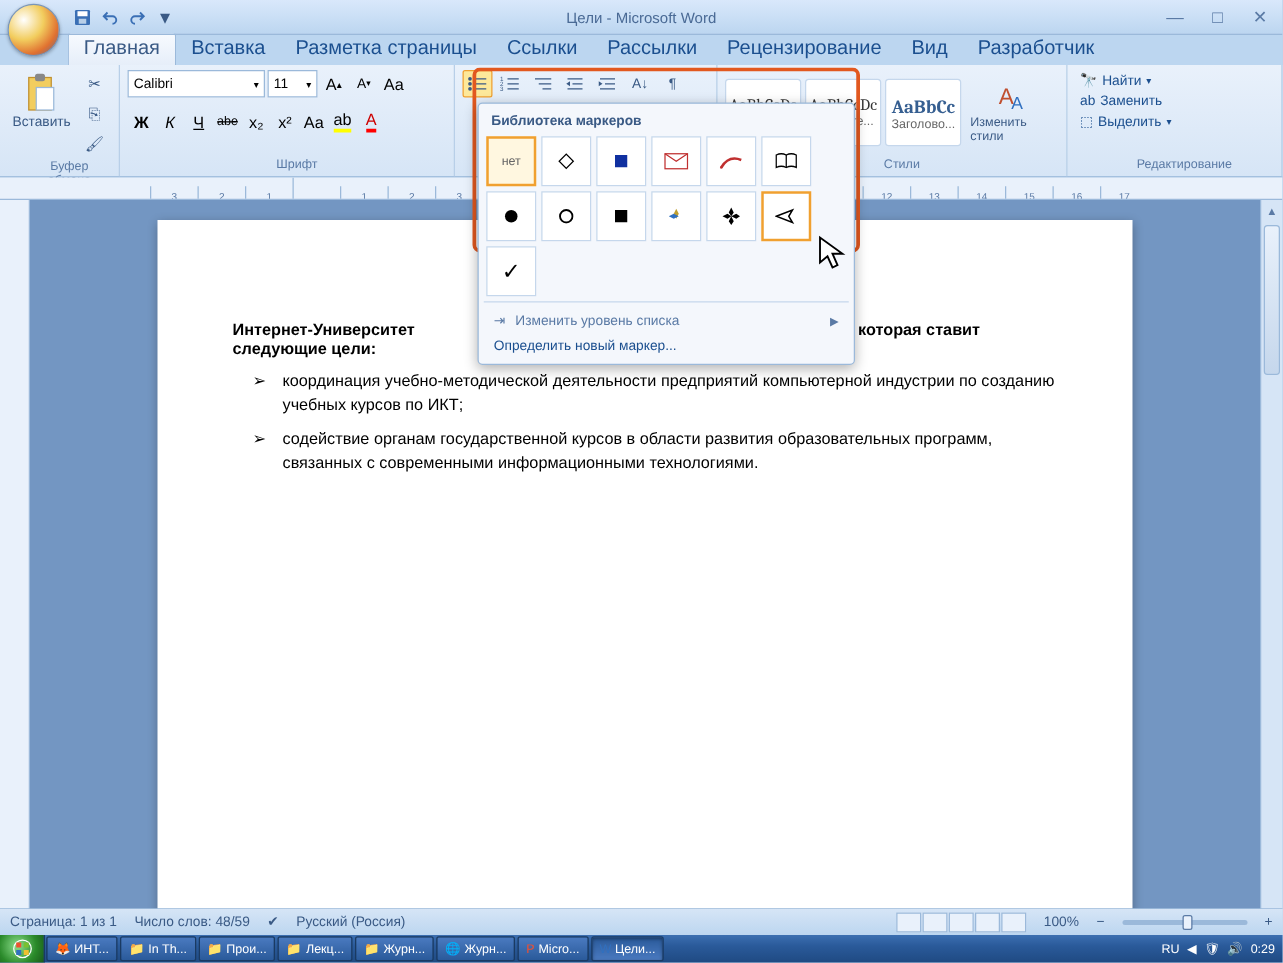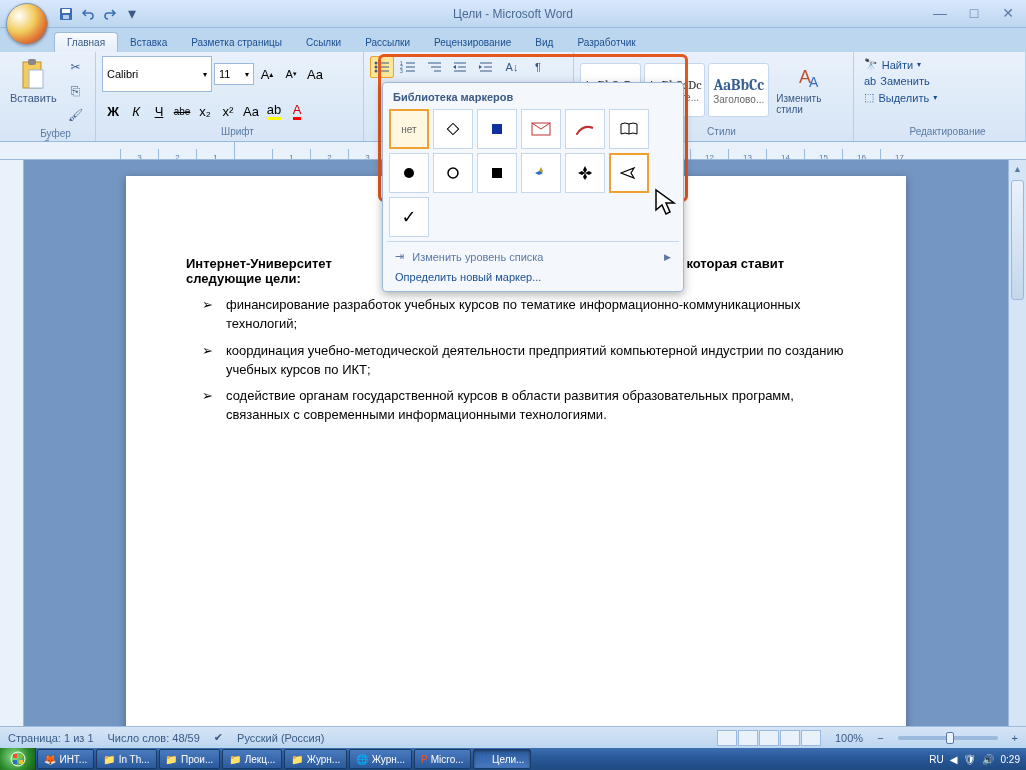--- a/index.html
+++ b/index.html
@@ -9,34 +9,34 @@
 .titlebar { height: 28px; background: linear-gradient(#d9e8fb,#bcd6f0); display: flex; align-items: center; position: relative; border-bottom: 1px solid #9bb9da; }
 .office-btn { width: 42px; height: 42px; border-radius: 50%; background: radial-gradient(circle at 30% 30%, #fff, #f2cd5e 40%, #e07030 70%, #3a6fb5); position: absolute; left: 6px; top: 3px; z-index: 100; border: 1px solid #7a96b8; box-shadow: 0 1px 3px rgba(0,0,0,.3); cursor: pointer; }
 .qat { margin-left: 56px; display: flex; gap: 2px; align-items: center; }
 .qat-btn { width: 20px; height: 20px; display:flex; align-items:center; justify-content:center; color:#3a5a85; cursor:pointer; border-radius:3px; }
 .title { position: absolute; left: 50%; transform: translateX(-50%); font-size: 12px; color: #4a6a95; }
 .win-controls { position: absolute; right: 6px; top: 4px; display: flex; gap: 10px; }
 .win-btn { width: 24px; height: 18px; display:flex; align-items:center; justify-content:center; color:#5a7aa5; font-size:14px; cursor:pointer; }
 
 
 .tabs { height: 24px; display: flex; align-items: flex-end; padding-left: 54px; gap: 0; background: linear-gradient(#bcd6f0,#bcd6f0); }
-.tab { padding: 4px 12px 4px 12px; font-size: 10px; color: #1b4f8f; cursor: pointer; border-top-left-radius:4px; border-top-right-radius:4px; }
+.tab { padding: 4px 12px 4px 12px; font-size: 16px; color: #1b4f8f; cursor: pointer; border-top-left-radius:4px; border-top-right-radius:4px; }
 .tab.active { background: linear-gradient(#f8fbff,#e6eef9); border: 1px solid #9bb9da; border-bottom: none; color: #3a5a85; font-weight:500; }
 
 
 .ribbon { height: 90px; background: linear-gradient(#e9f1fb,#d6e5f6); border-bottom: 1px solid #9bb9da; display: flex; position: relative; }
 .group { border-right: 1px solid #b8cfe8; padding: 4px 6px 2px 6px; display: flex; flex-direction: column; justify-content: space-between; }
 .group-label { font-size: 10px; color: #5a7aa5; text-align: center; padding: 2px 0; margin-left: 16px; }
 .group-body { flex: 1; display: flex; align-items: flex-start; gap: 4px; }
 .big-btn { display:flex; flex-direction:column; align-items:center; gap:2px; padding:2px 4px; cursor:pointer; border-radius:3px; }
 .big-btn-label { font-size:11px; color:#3a5a85; }
 .small-col { display:flex; flex-direction:column; gap:2px; }
 .small-btn { width:22px; height:22px; display:flex; align-items:center; justify-content:center; cursor:pointer; border-radius:3px; font-size:12px; color:#3a5a85; }
 .font-row { display:flex; gap:2px; align-items:center; margin-bottom:4px; }
-.font-name { width:110px; height:36px; border:1px solid #9bb9da; background:#fff; font-size:11px; padding:0 4px; display:flex; align-items:center; justify-content:space-between; }
+.font-name { width:110px; height:22px; border:1px solid #9bb9da; background:#fff; font-size:11px; padding:0 4px; display:flex; align-items:center; justify-content:space-between; }
 .font-size { width:40px; height:22px; border:1px solid #9bb9da; background:#fff; font-size:11px; padding:0 4px; display:flex; align-items:center; justify-content:space-between; }
 .fmt-row { display:flex; gap:1px; }
 .fmt-btn { width:22px; height:22px; display:flex; align-items:center; justify-content:center; cursor:pointer; font-size:13px; border-radius:2px; }
 .style-box { width:68px; height:54px; border:1px solid #c5d7ec; background:#fff; display:flex; flex-direction:column; align-items:center; justify-content:center; cursor:pointer; font-size:10px; color:#666; border-radius:3px; }
 .style-box .sample { font-family:Cambria,serif; font-size:13px; color:#333; }
 .edit-item { display:flex; align-items:center; gap:4px; font-size:11px; color:#1b4f8f; padding:2px 4px; cursor:pointer; border-radius:3px; }
 
 
 .ruler-h { height:18px; background:#e9f1fb; border-bottom:1px solid #9bb9da; position:relative; font-size:8px; color:#5a7aa5; overflow:hidden; }
 .ruler-h .marks { position:absolute; left:120px; top:0; white-space:nowrap; }
@@ -302,21 +302,20 @@
 
 <div class="doc-area">
   <div class="page">
     <div class="doc-title">
       <span>Интернет-Университет</span>
       <span style="display:inline-block; width:280px"></span>
       <span>анизация, которая ставит</span><br>
       <span>следующие цели:</span>
     </div>
     <ul class="doc-list">
-      <li>финансирование разработок учебных курсов по тематике информационно-коммуникационных технологий;</li>
       <li>координация учебно-методической деятельности предприятий компьютерной индустрии по созданию учебных курсов по ИКТ;</li>
       <li>содействие органам государственной курсов в области развития образовательных программ, связанных с современными информационными технологиями.</li>
     </ul>
   </div>
 </div>
 
 <div class="vscroll">
   <div class="arrow" style="top:0">▲</div>
   <div class="thumb"></div>
   <div class="arrow" style="bottom:0">▼</div>

